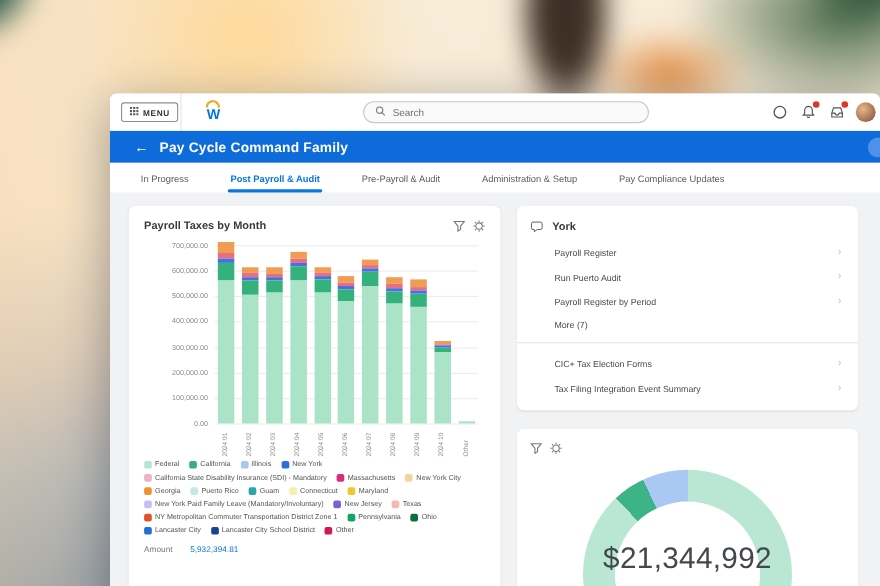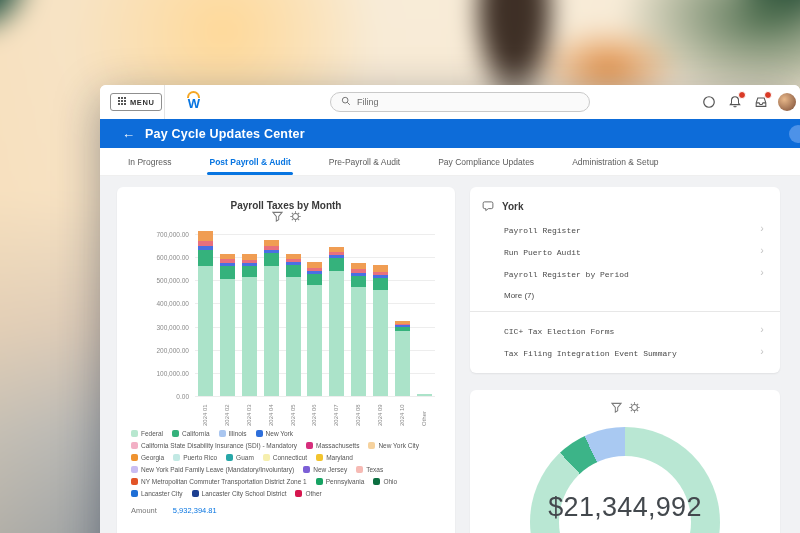--- a/index.html
+++ b/index.html
@@ -57,21 +57,21 @@
   .tab { position:relative; display:flex; align-items:center; font-size:8.5px; color:#5c5c5c;
     cursor:pointer; white-space:nowrap; }
   .tab.active { color:#0875e1; font-weight:bold; }
   .tab.active::after { content:""; position:absolute; left:-2px; right:-2px; bottom:0; height:3px;
     border-radius:2px; background:#0875e1; }
 
   
   .content { position:absolute; left:0; right:0; top:91px; bottom:0; background:#f1f2f4;
     padding:11px 20px 20px 17px; display:flex; gap:15px; align-items:flex-start; }
   .card { background:#fff; border-radius:6px; box-shadow:0 1px 2px rgba(0,0,0,.07); }
-  .card-head { display:flex; align-items:center;flex-direction:column; }
+  .card-head { display:flex; align-items:center; }
   .card-title { font-size:10px; color:#3a3a3a; font-weight:bold; flex:1; }
   .head-icons { display:flex; gap:7px; }
   .head-icons svg { cursor:pointer; }
 
   
   .left-card { width:338px; padding:13px 14px; height:360px; }
   .chart-wrap { position:relative; height:196px; margin-top:8px; }
   .plot { position:absolute; left:64px; right:6px; top:4px; bottom:30px; }
   .gridline { position:absolute; left:0; right:0; height:1px; background:#ededed; }
   .ylabel { position:absolute; left:0; width:58px; text-align:right; font-size:6.5px; color:#8a8a8a; }
@@ -88,21 +88,21 @@
   .amount-row { margin-top:9px; font-size:7.5px; display:flex; gap:16px; align-items:center; }
   .amount-row .lbl { color:#777; }
   .amount-row .val { color:#0875e1; text-decoration:none; cursor:pointer; }
 
   
   .right-col { flex:1; }
   .links-card { padding:11px 12px 9px; }
   .section-head { display:flex; align-items:center; gap:8px; padding:2px 0 7px; }
   .section-title { font-size:10px; color:#3a3a3a; font-weight:bold; }
   .link-row { display:flex; justify-content:space-between; align-items:center;
-    padding:6px 3px 6px 22px; font-size:8px; color:#4a4a4a; cursor:pointer;font-family:Liberation Mono, monospace; }
+    padding:6px 3px 6px 22px; font-size:8px; color:#4a4a4a; cursor:pointer; }
   .link-row .chev { color:#c4c4c4; font-size:10px; line-height:1; }
   .more-row { padding:6px 3px 7px 22px; font-size:8px; color:#4a4a4a; cursor:pointer; }
   .divider { height:1px; background:#e7e7e7; margin:4px -12px 8px; }
 
   
   .totals-card { margin-top:17px; padding:12px; height:260px; overflow:hidden; }
   .donut { position:relative; width:190px; height:190px; margin:14px auto 0; border-radius:50%; }
   .donut-hole { position:absolute; inset:29px; background:#fff; border-radius:50%;
     display:flex; flex-direction:column; align-items:center; padding-top:36px; }
   .donut-amount { font-size:27px; color:#43484d; letter-spacing:.3px; }
@@ -139,21 +139,21 @@
         <span class="logo-arc"></span>
         <span class="logo-w">W</span>
       </div>
       <div class="search">
         <span>
           <svg width="10" height="10" viewBox="0 0 12 12">
               <circle cx="5" cy="5" r="3.4" fill="none" stroke="#777" stroke-width="1.2"></circle>
               <line x1="7.6" y1="7.6" x2="10.6" y2="10.6" stroke="#777" stroke-width="1.2"></line>
             </svg>
         </span>
-        <span>Filing</span>
+        <span>Search</span>
       </div>
       <div class="top-icons">
         <div class="tbi">
           <svg width="14" height="14" viewBox="0 0 16 16">
               <circle cx="8" cy="8" r="6" fill="none" stroke="#555" stroke-width="1.4"></circle>
             </svg>
         </div>
         <div class="tbi">
           <svg width="14" height="14" viewBox="0 0 16 16">
               <path d="M8 2a4 4 0 0 0-4 4v3.2L2.6 11h10.8L12 9.2V6a4 4 0 0 0-4-4z" fill="none" stroke="#555" stroke-width="1.2"></path>
@@ -169,30 +169,30 @@
           <span class="badge" id="badge2" style="background: rgb(217, 58, 38);"></span>
         </div>
         <div class="tbi">
           <span class="avatar"></span>
         </div>
       </div>
     </div>
 
     <div class="bluebar" id="bluebar" style="background: rgb(13, 108, 217);">
       <span class="back">←</span>
-      <span class="bluebar-title">Pay Cycle Updates Center</span>
+      <span class="bluebar-title">Pay Cycle Command Family</span>
       <span class="help-circle"></span>
     </div>
 
     <div class="tabsbar" id="tabsbar">
         <div class="tab">In Progress</div>
         <div class="tab active">Post Payroll &amp; Audit</div>
         <div class="tab">Pre-Payroll &amp; Audit</div>
+        <div class="tab">Administration &amp; Setup</div>
         <div class="tab">Pay Compliance Updates</div>
-        <div class="tab">Administration &amp; Setup</div>
       </div>
 
     <div class="content">
 
       <div class="card left-card">
         <div class="card-head">
           <span class="card-title">Payroll Taxes by Month</span>
           <span class="head-icons">
             <svg width="11" height="11" viewBox="0 0 12 12">
                 <path d="M1 1.5h10L7.3 6v3.4L4.7 11V6z" fill="none" stroke="#7a7a7a" stroke-width="1.1"></path>

